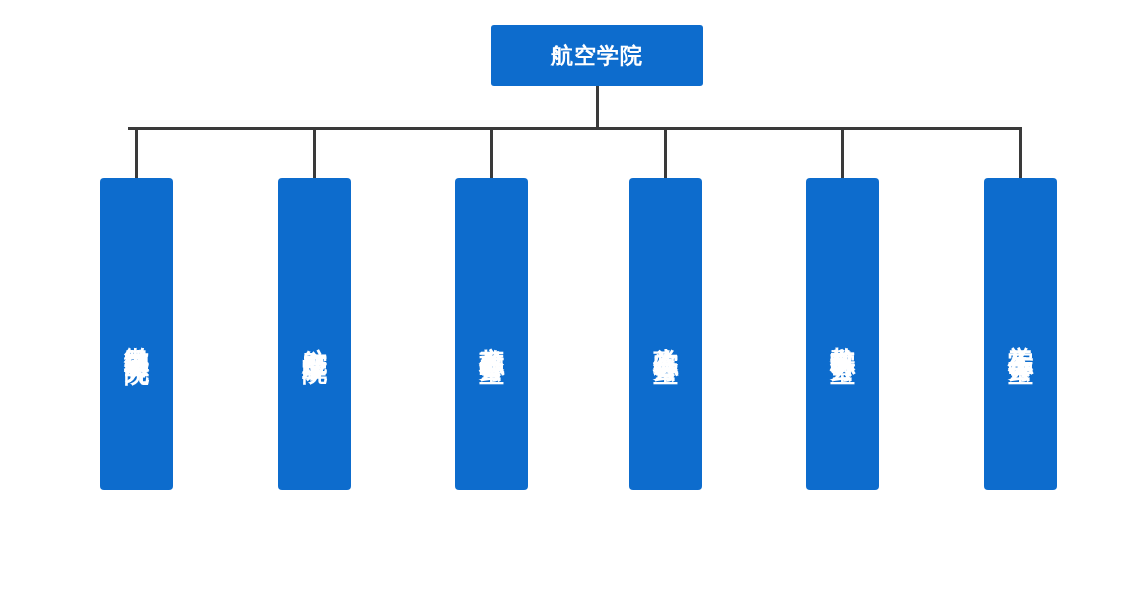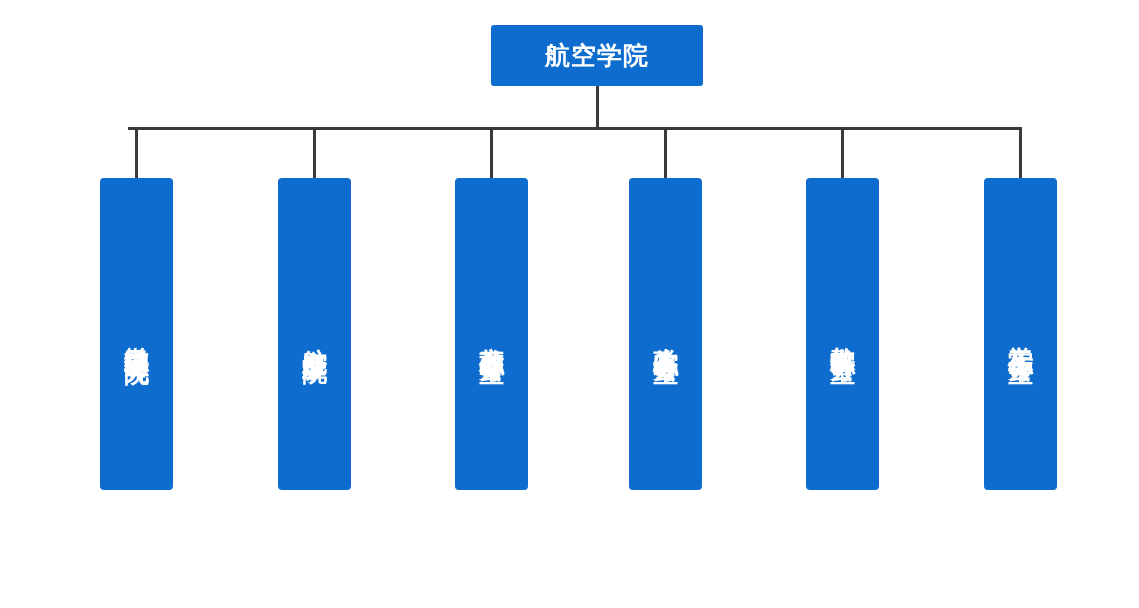--- a/index.html
+++ b/index.html
@@ -30,21 +30,21 @@
     height: 61px;
     background: #0d6ccd;
     border-radius: 3px;
     display: flex;
     align-items: center;
     justify-content: center;
     box-sizing: border-box;
   }
   .root-label {
     color: #ffffff;
-    font-size: 25px;
+    font-size: 22px;
     font-weight: bold;
     letter-spacing: 1px;
     line-height: 1;
     white-space: nowrap;
   }
 
   
   .connector {
     position: absolute;
     background: #3a3a3a;

